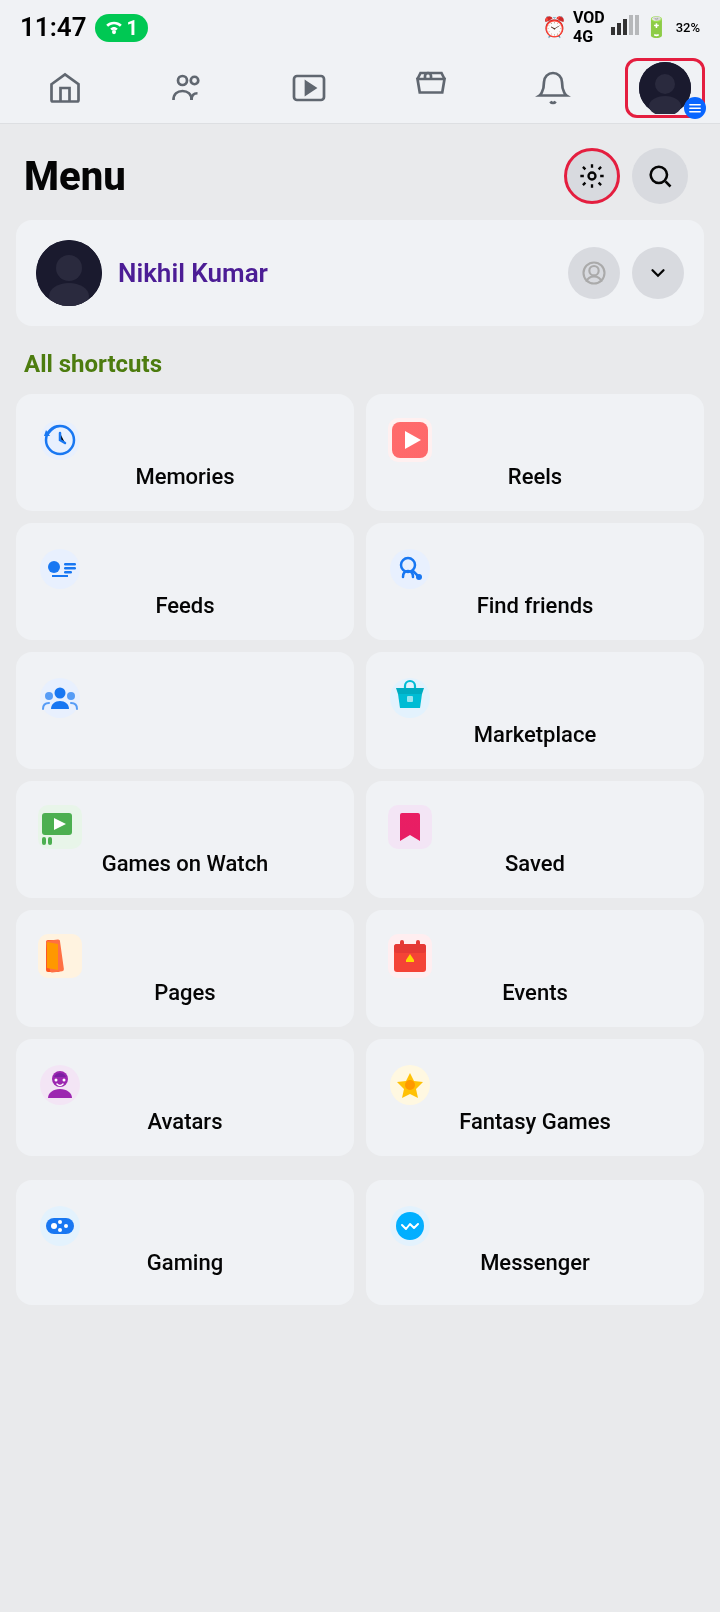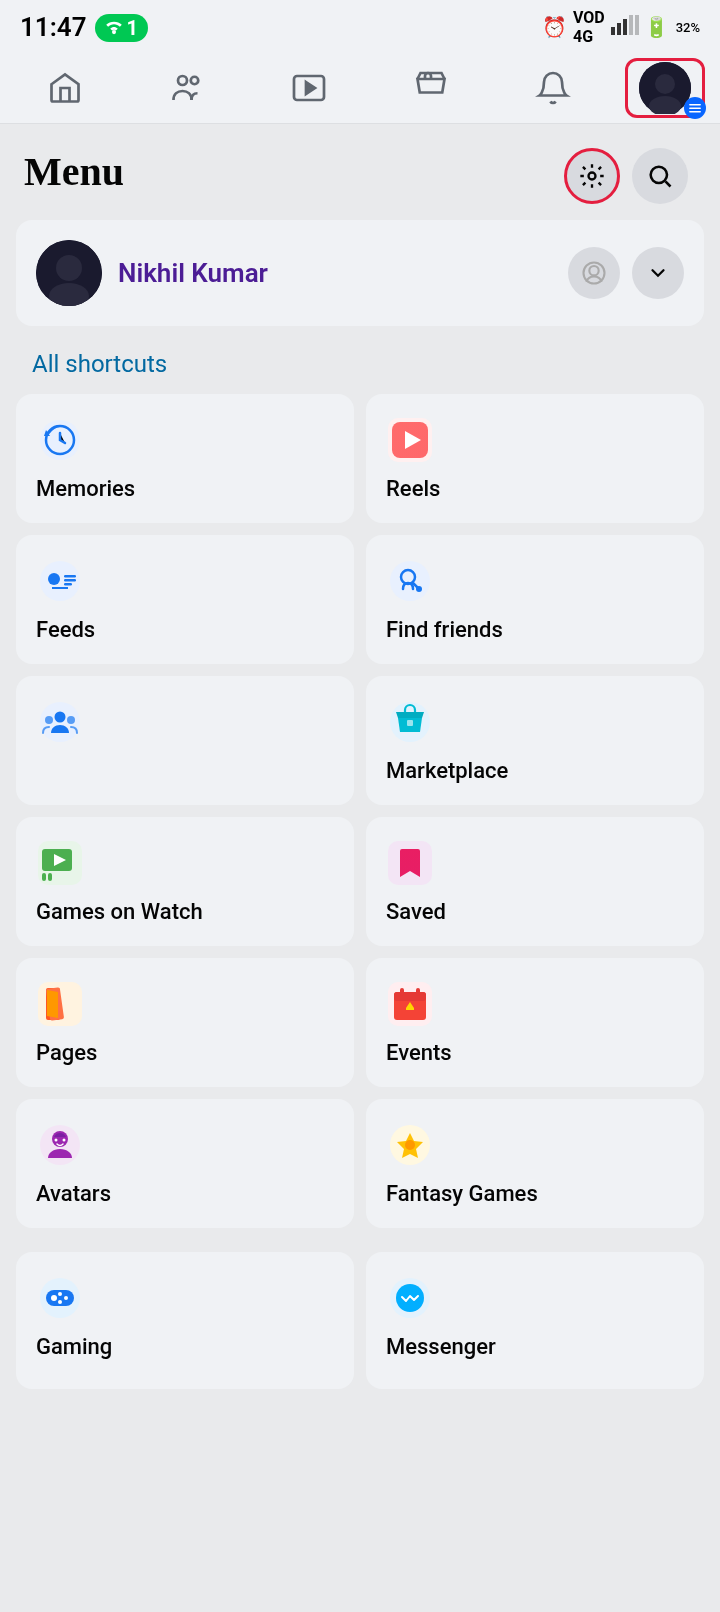--- a/index.html
+++ b/index.html
@@ -105,21 +105,21 @@
       font-size: 12px;
       color: white;
     }
 
     
     .menu-header {
       background: #e9eaec;
       padding: 24px 32px 16px 24px;
       display: flex;
       justify-content: space-between;
-      font-family: Liberation Serif, serif;
+      align-items: center;
     }
     .menu-title {
       font-size: 40px;
       font-weight: 800;
       color: #050505;
     }
     .header-actions {
       display: flex;
       gap: 12px;
       align-items: center;
@@ -185,39 +185,39 @@
       height: 52px;
       border-radius: 50%;
       background: #d8dadf;
       display: flex;
       align-items: center;
       justify-content: center;
     }
 
     
     .shortcuts-label {
-      padding: 4px 24px 16px 32px;
+      padding: 4px 24px 16px 24px;
       font-size: 24px;
-      font-weight: 400;
-      color: #0369a1;
+      font-weight: 700;
+      color: #4d7c0f;
     }
     .shortcuts-grid {
       display: grid;
       grid-template-columns: 1fr 1fr;
       gap: 12px;
       padding: 0 16px;
     }
     .shortcut-item {
       background: #f0f2f5;
       border-radius: 16px;
       padding: 22px 20px;
       display: flex;
       flex-direction: column;
-      gap: 12px;
       cursor: pointer;
+      text-align: center;
     }
     .shortcut-icon {
       width: 48px;
       height: 48px;
       display: flex;
       align-items: center;
       justify-content: center;
     }
     .shortcut-label {
       font-size: 22px;

